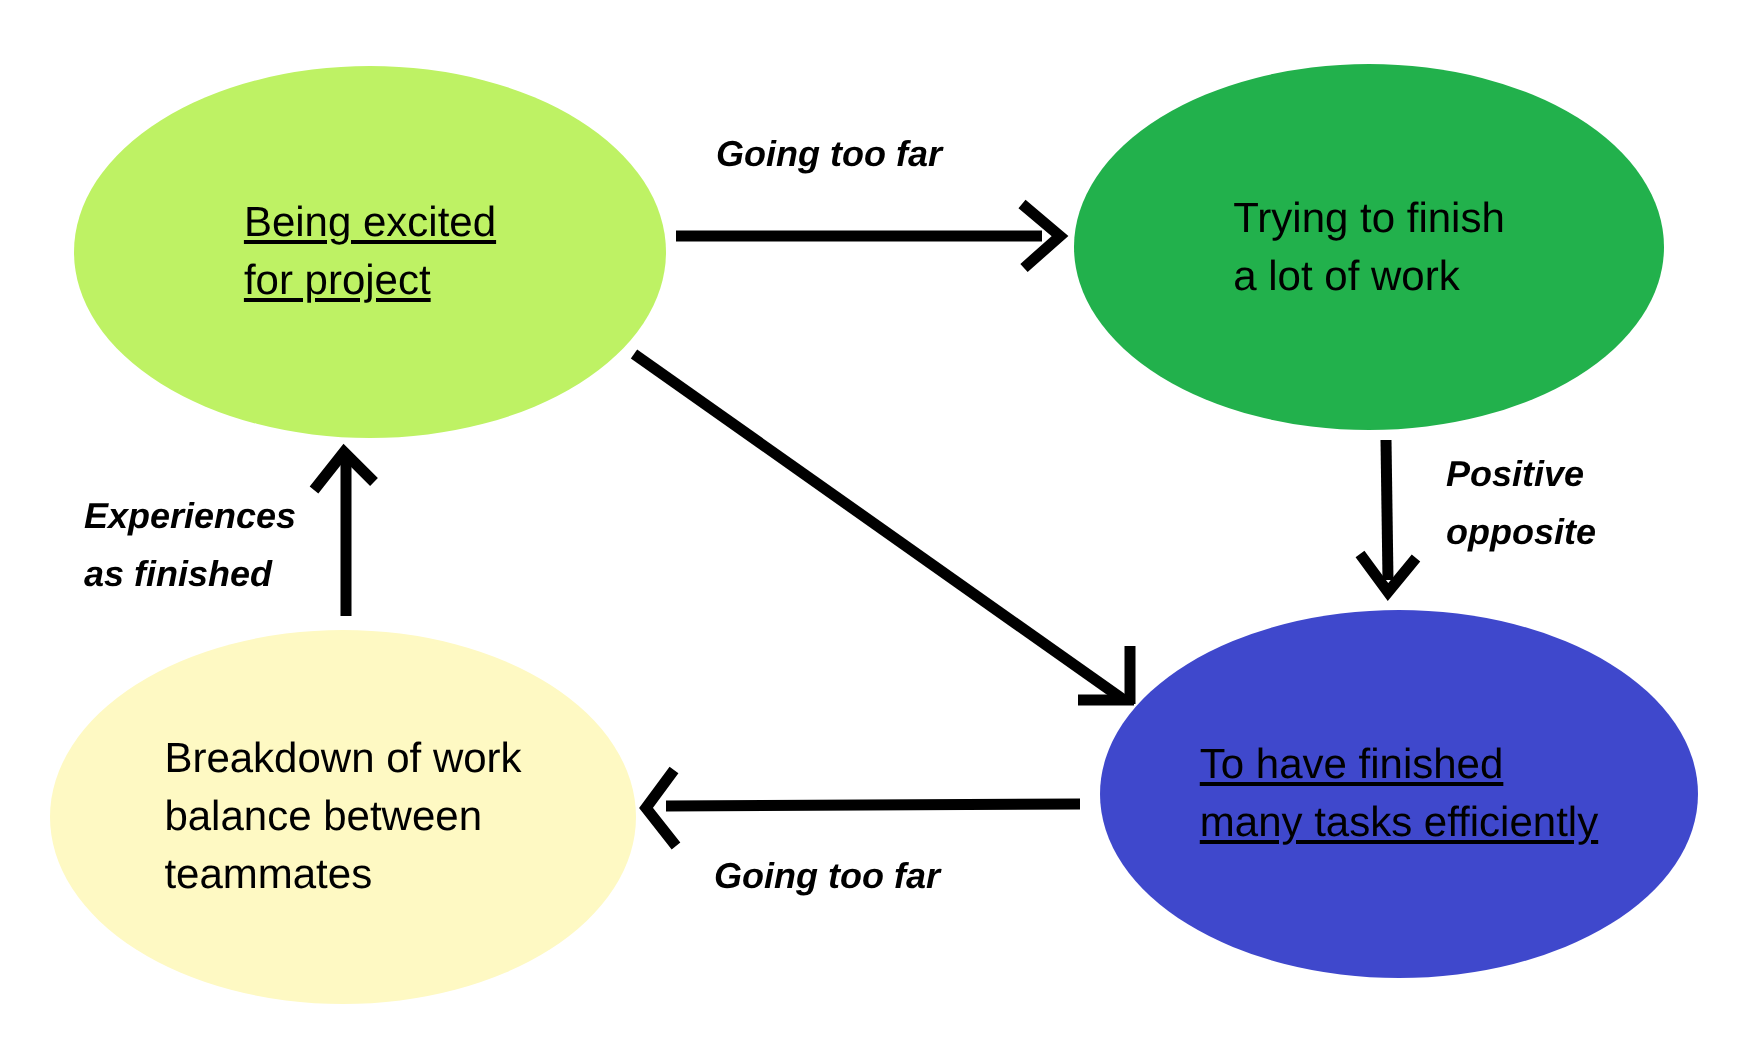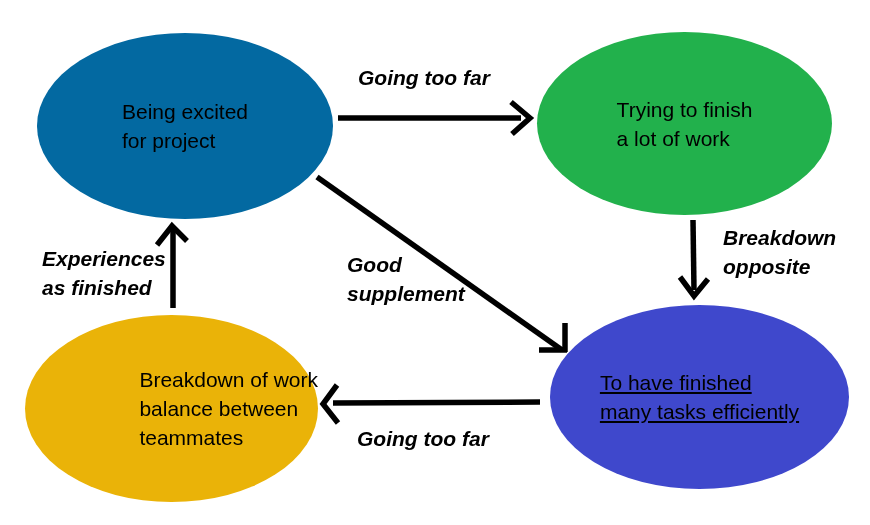--- a/index.html
+++ b/index.html
@@ -47,21 +47,21 @@
 
   #node-excited   { left: 37px;  top: 33px;  width: 296px; height: 186px; }
   #node-finish    { left: 537px; top: 32px;  width: 295px; height: 183px; }
   #node-breakdown { left: 25px;  top: 315px; width: 293px; height: 187px; }
   #node-efficient { left: 550px; top: 305px; width: 299px; height: 184px; }
 
   .edge-label {
     position: absolute;
     font-style: italic;
     font-weight: 600;
-    font-size: 21px;
+    font-size: 18px;
     line-height: 29px;
     color: var(--text-color);
     white-space: pre-line;
   }
   #label-top      { left: 358px; top: 63px;  }
   #label-positive { left: 723px; top: 223px; }
   #label-good     { left: 347px; top: 250px; }
   #label-bottom   { left: 357px; top: 424px; }
   #label-exp      { left: 42px;  top: 244px; }
 </style>
@@ -87,43 +87,41 @@
     <g>
       <line x1="540" y1="402" x2="333" y2="403"></line>
       <polyline points="337,385 323,404 338,423"></polyline>
     </g>
     <g>
       <line x1="173" y1="308" x2="173" y2="230"></line>
       <polyline points="157,245 172,226 187,241"></polyline>
     </g>
   </svg>
 
-  <div class="node" id="node-excited" style="background: #0369a1;">
+  <div class="node" id="node-excited" style="background: #bef264; text-decoration: underline;">
     <span class="node-label">Being excited
 for project</span>
   </div>
 
   <div class="node" id="node-finish" style="background: rgb(34, 177, 76); justify-content: center;">
     <span class="node-label">Trying to finish
 a lot of work</span>
   </div>
 
   <div class="node" id="node-efficient" style="background: rgb(63, 72, 204); text-decoration: underline;">
     <span class="node-label">To have finished
 many tasks efficiently</span>
   </div>
 
-  <div class="node" id="node-breakdown" style="background: #eab308; justify-content: flex-end;">
+  <div class="node" id="node-breakdown" style="background: #fef9c3;">
     <span class="node-label">Breakdown of work
 balance between
 teammates</span>
   </div>
 
   <div class="edge-label" id="label-top">Going too far</div>
-  <div class="edge-label" id="label-positive">Breakdown
+  <div class="edge-label" id="label-positive">Positive
 opposite</div>
-  <div class="edge-label" id="label-good">Good
-supplement</div>
   <div class="edge-label" id="label-bottom">Going too far</div>
   <div class="edge-label" id="label-exp">Experiences
 as finished</div>
 
 </div>
 
 </body></html>

